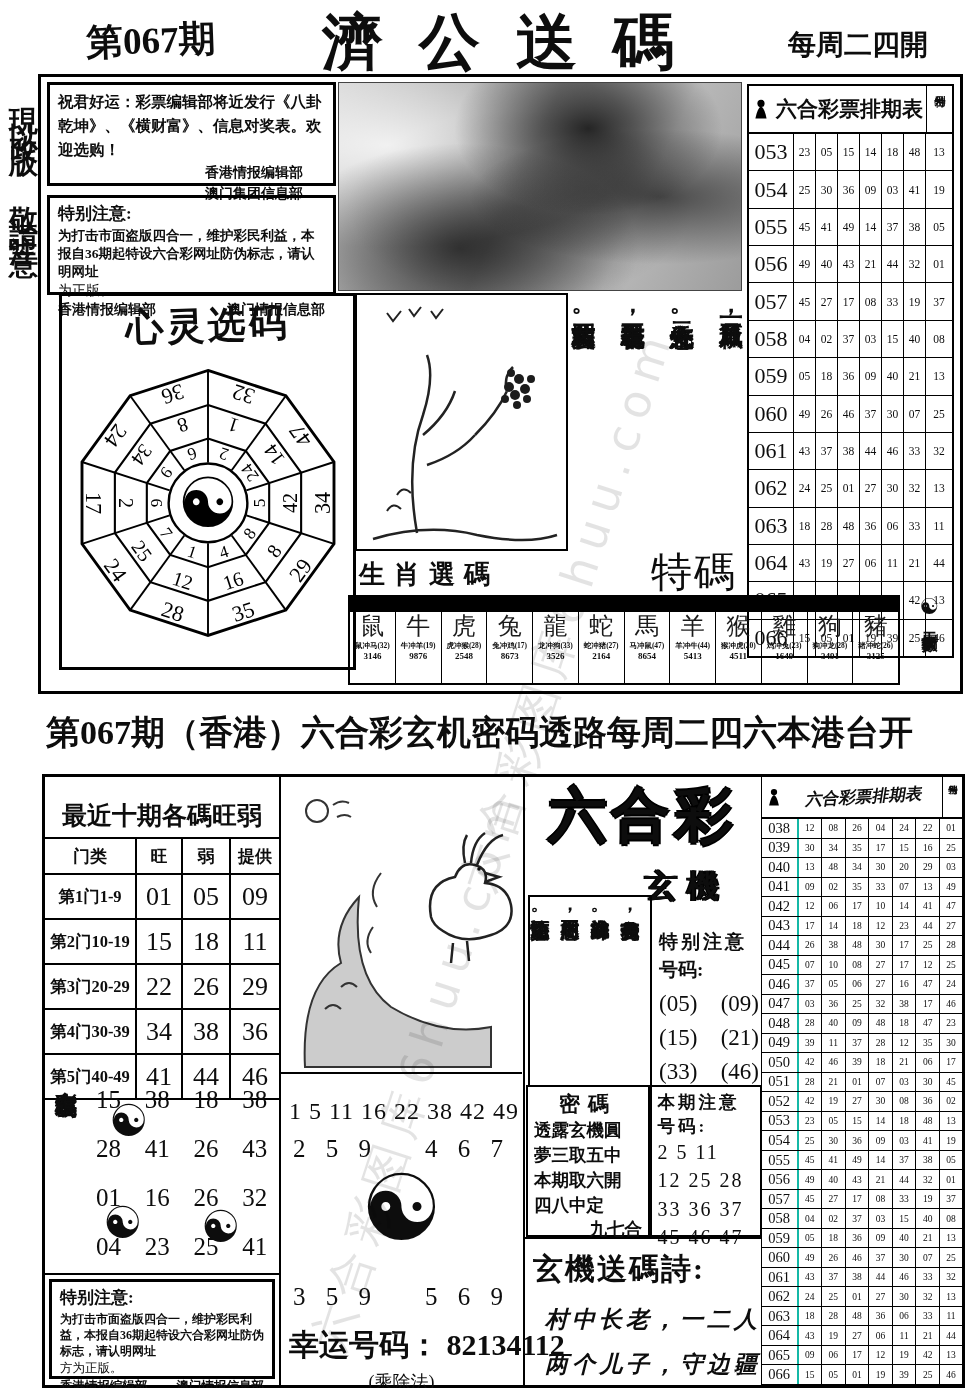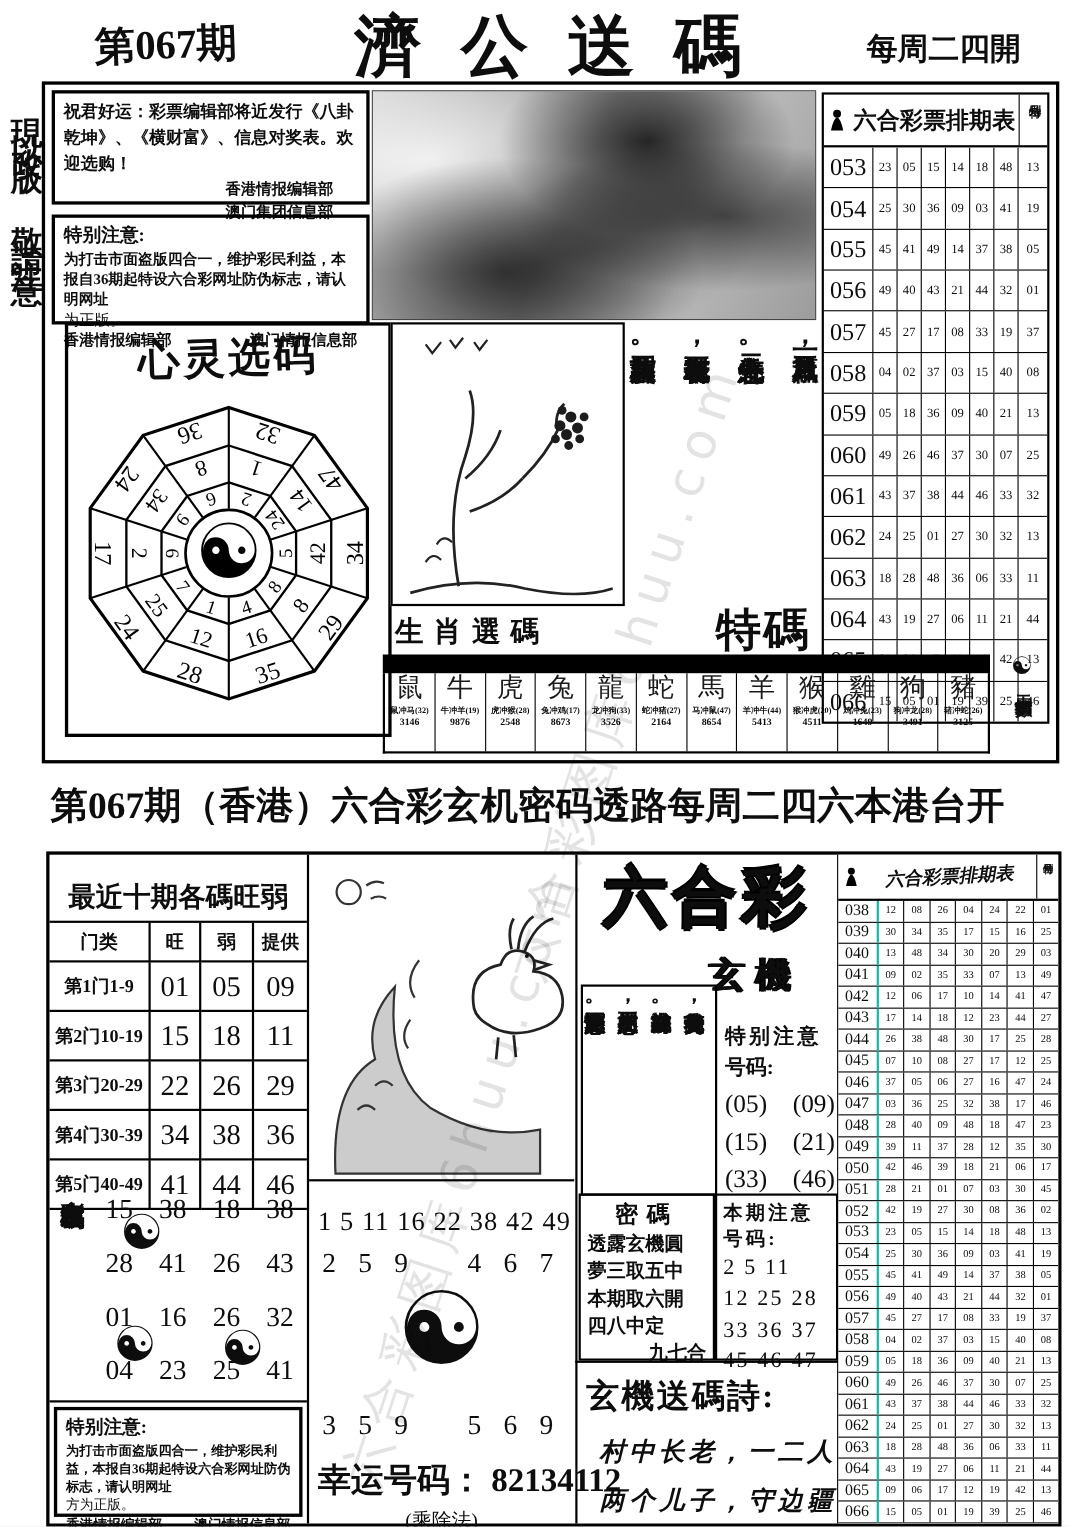--- a/index.html
+++ b/index.html
@@ -51,21 +51,21 @@
   #sched-top .sspec{width:26px;}
   
   #mind-box{left:18px;top:216px;width:297px;height:377px;border:3px solid #000;box-sizing:border-box;}
   .mind-title{text-align:center;font-size:38px;font-weight:900;letter-spacing:3px;transform:rotate(-2deg);margin-top:4px;}
   #wheel-holder{display:flex;justify-content:center;}
   
   #flower-box{left:314px;top:216px;width:213px;height:258px;border:2.5px solid #000;box-sizing:border-box;background:#fff;}
   .sketch-label{left:318px;top:480px;font-size:26px;font-weight:900;letter-spacing:9px;}
   
   #poem-top{left:532px;top:228px;width:182px;height:305px;writing-mode:vertical-rl;font-size:24px;font-weight:bold;line-height:2.05;}
-  .tema{left:610px;top:468px;font-size:41px;font-weight:700;letter-spacing:2px;}
+  .tema{left:610px;top:468px;font-size:41px;font-weight:400;letter-spacing:2px;}
   
   #zodiac{left:307px;top:518px;width:552px;height:92px;}
   .zbar{height:17px;background:#000;}
   #zodiac-cells{display:flex;height:73px;border:2px solid #000;border-top:none;box-sizing:border-box;}
   .zcell{flex:1;border-right:1.5px solid #000;display:flex;flex-direction:column;align-items:center;justify-content:flex-start;overflow:hidden;}
   .zcell:last-child{border-right:none;}
   .zanimal{font-size:24px;line-height:1.2;color:#1a1a1a;}
   .zname{font-size:7.5px;font-weight:bold;white-space:nowrap;}
   .zcode{font-size:9px;font-weight:bold;}
   #z-side{left:862px;top:518px;width:52px;height:92px;text-align:center;}

